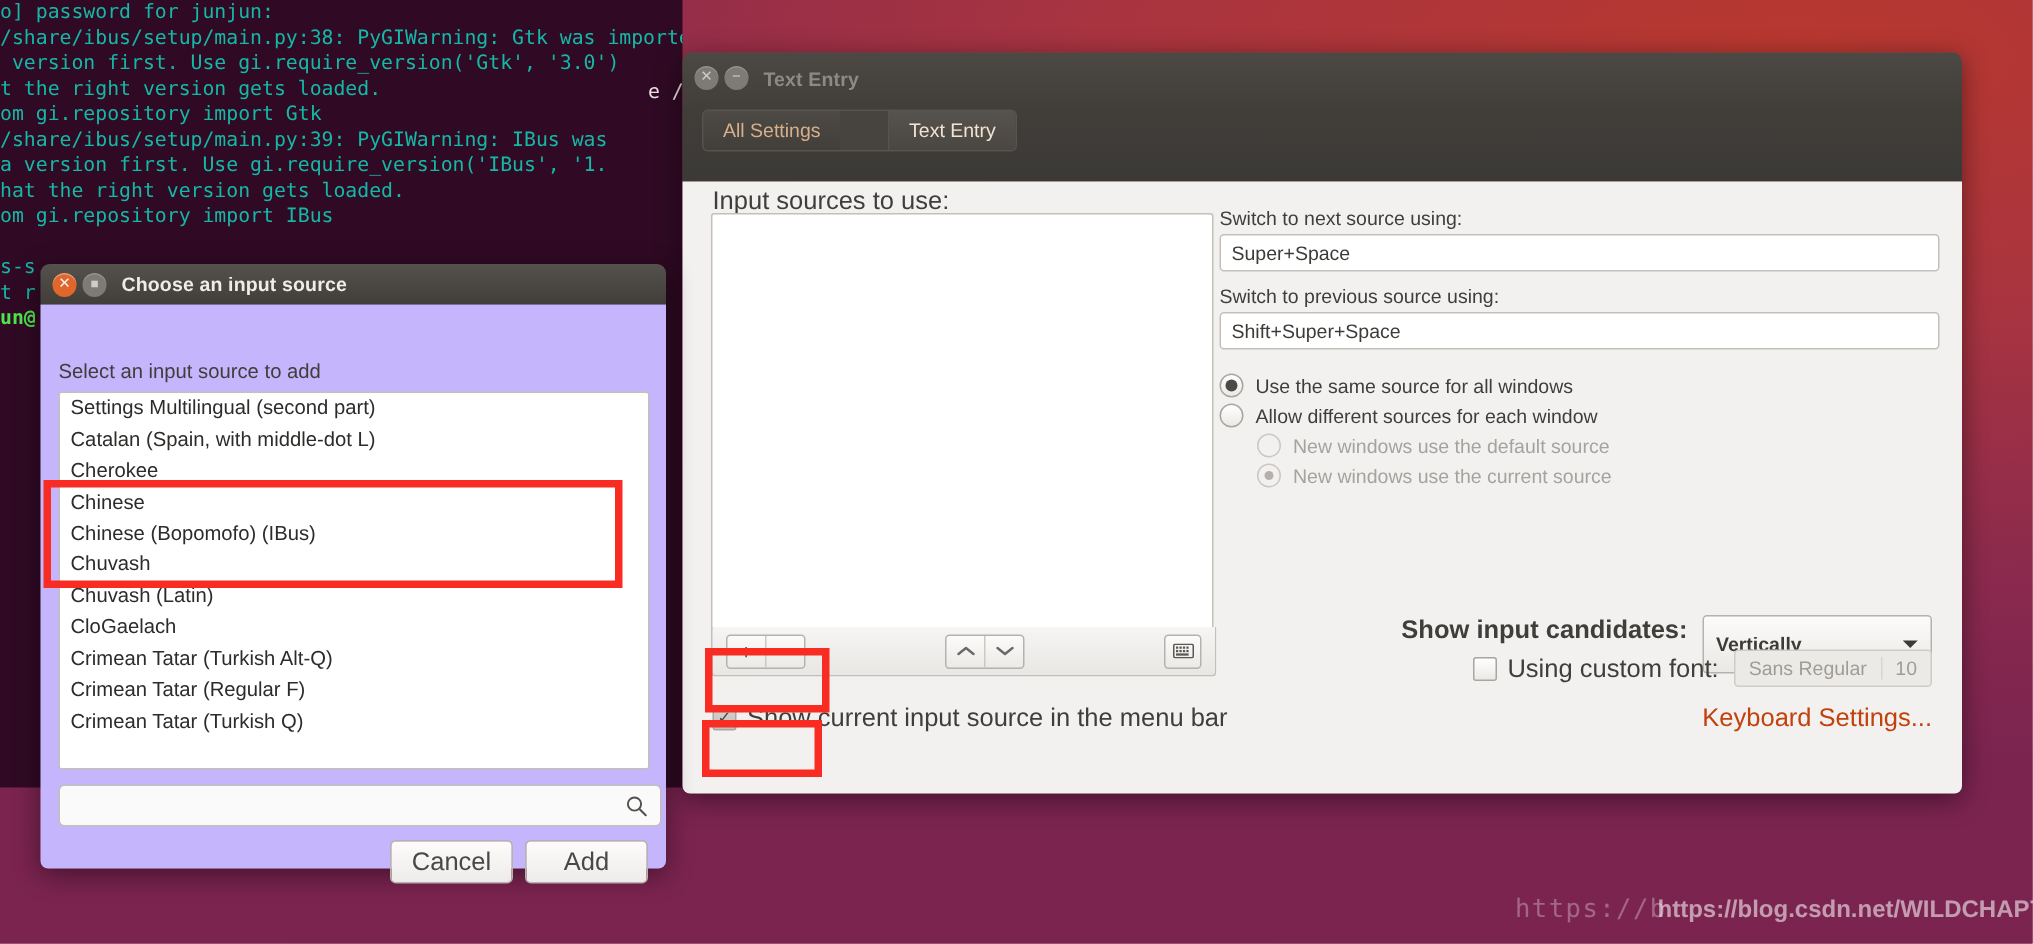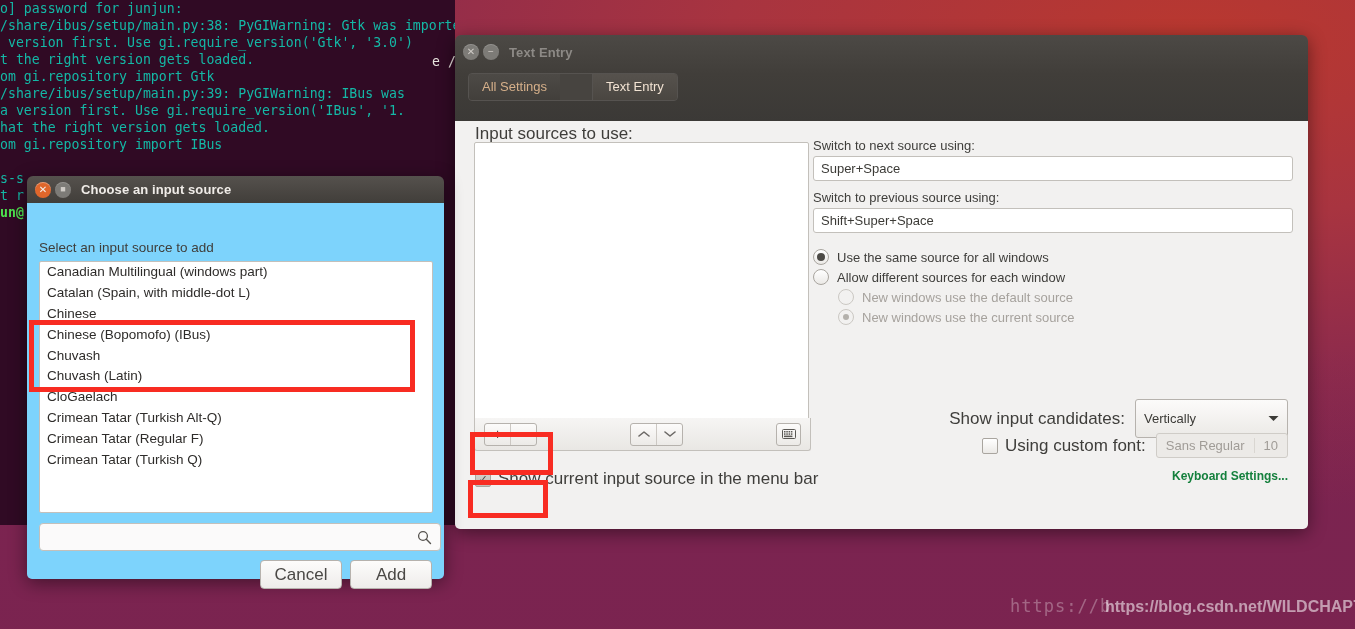--- a/index.html
+++ b/index.html
@@ -188,22 +188,22 @@
     background: #4c4a46;
   }
   .radio.dim { border-color:#cbc8c3; background:#f2f1f0; }
   .radio.dim.sel::after { background:#b4b1ac; width:6px; height:6px; left:4px; top:4px; }
   .radio-label { font-size: 13px; color: #3f3e3b; }
   .radio-label.dim { color: #a6a29d; }
   .sub { margin-left: 25px; }
 
   
   #cand-row {
-    position: absolute; right: 20px; top: 278px;
-    display: flex; align-items: center;
+    position: absolute; right: 20px; top: 289px;
+    display: flex; align-items: flex-start; font-weight: bold;
   }
   .combo {
     width: 135px; height: 25px;
     border: 1px solid #b6b2ad; border-radius: 3px;
     background: linear-gradient(to bottom, #fcfbfa, #ebe9e6);
     display: flex; align-items: center; justify-content: space-between;
     padding: 6px 8px; margin-left: 10px;
     font-size: 13px; color: #3c3b37;
   }
   #font-row {
@@ -228,36 +228,36 @@
   }
   .fontbtn .fname { padding: 0 9px; }
   .fontbtn .fsize { padding: 0 9px; border-left: 1px solid #d9d6d1; }
 
   #menubar-row {
     position: absolute; left: 20px; top: 348px;
     display: flex; align-items: center;
   }
   #kbd-settings {
     position: absolute; right: 20px; top: 348px;
-    font-size: 12px; color: #15803d; font-weight: bold;
+    font-size: 17px; color: #c2410c;
   }
 
   
   #chooser {
     left: 27px; top: 176px;
     width: 417px; height: 403px;
     border-radius: 6px;
   }
   #ch-title { height: 27px; }
   #ch-title .titlebar {
     background: linear-gradient(to bottom, #55514d 0%, #413e3a 100%);
   }
   #ch-body {
     height: 376px;
-    background: #7dd3fc;
+    background: #c4b5fd;
     border-bottom-left-radius: 5px; border-bottom-right-radius: 5px;
     position: relative;
   }
   #ch-sub {
     position: absolute; left: 12px; top: 37px;
     font-size: 13.5px; color: #3f3e3b;
   }
   #ch-list {
     position: absolute; left: 12px; top: 58px;
     width: 392px; height: 250px;
@@ -464,22 +464,23 @@
       <div class="wbtn close-on">✕</div>
       <div class="wbtn grey sq">■</div>
       <div class="wtitle on">Choose an input source</div>
     </div>
   </div>
 
   <div id="ch-body">
     <div id="ch-sub">Select an input source to add</div>
 
     <div id="ch-list">
-      <div class="li">Canadian Multilingual (windows part)</div>
+      <div class="li">Settings Multilingual (second part)</div>
       <div class="li">Catalan (Spain, with middle-dot L)</div>
+      <div class="li">Cherokee</div>
       <div class="li">Chinese</div>
       <div class="li">Chinese (Bopomofo) (IBus)</div>
       <div class="li">Chuvash</div>
       <div class="li">Chuvash (Latin)</div>
       <div class="li">CloGaelach</div>
       <div class="li">Crimean Tatar (Turkish Alt-Q)</div>
       <div class="li">Crimean Tatar (Regular F)</div>
       <div class="li">Crimean Tatar (Turkish Q)</div>
     </div>
 

